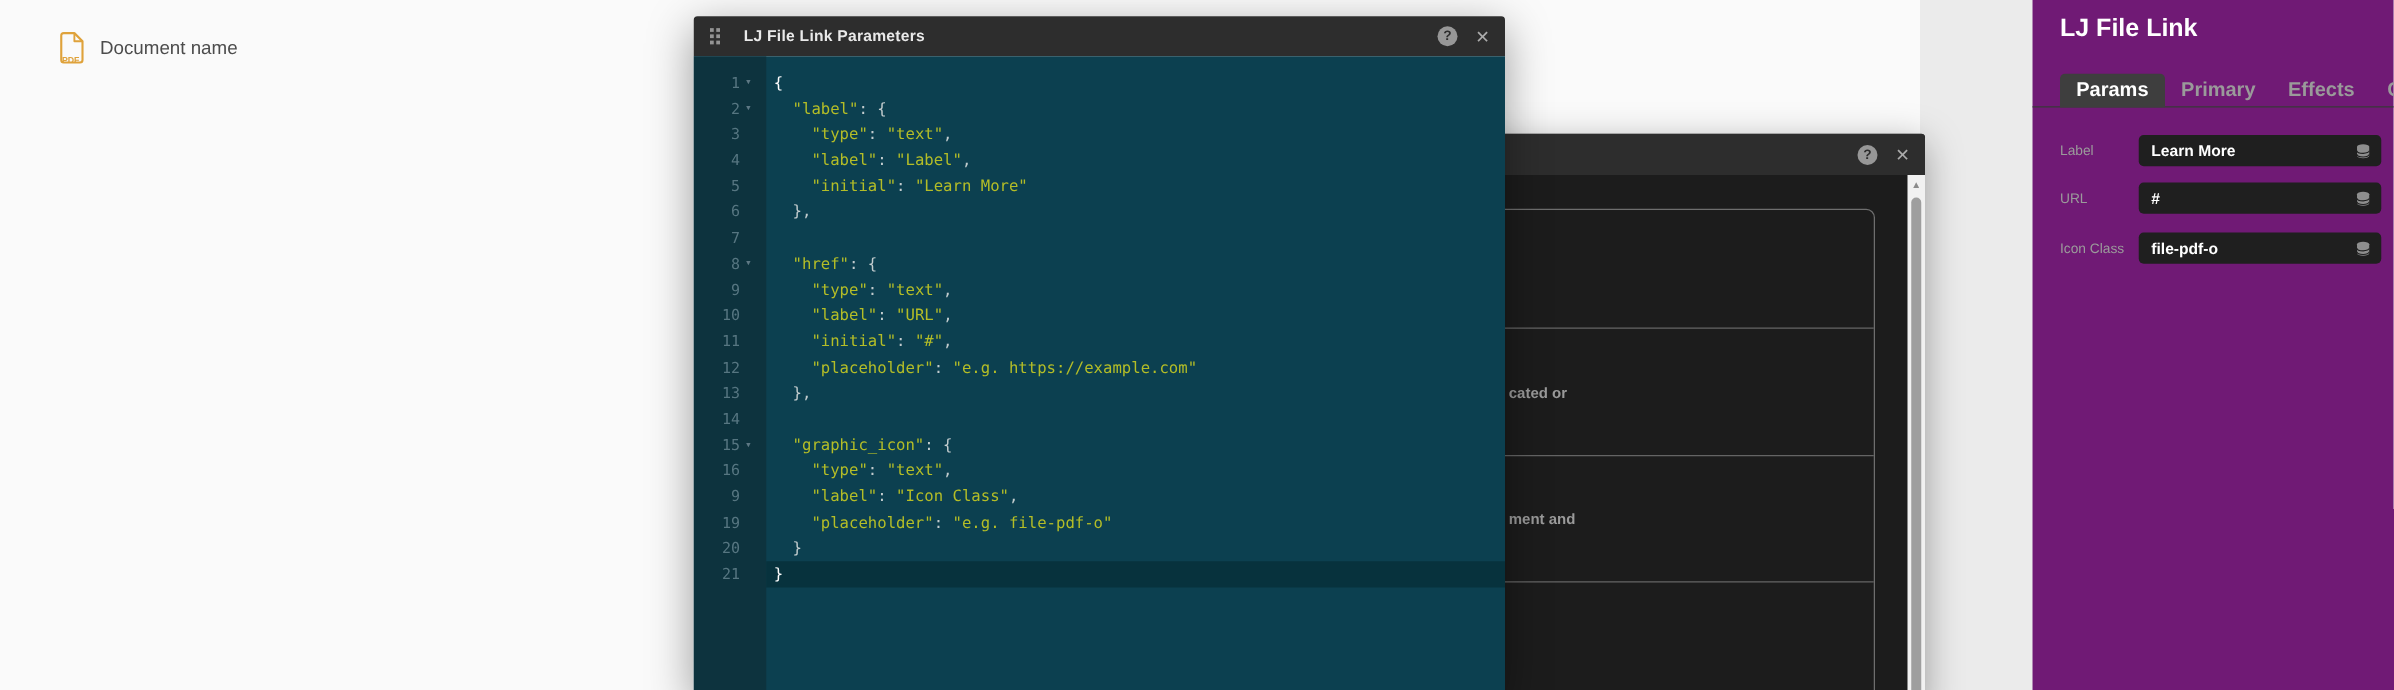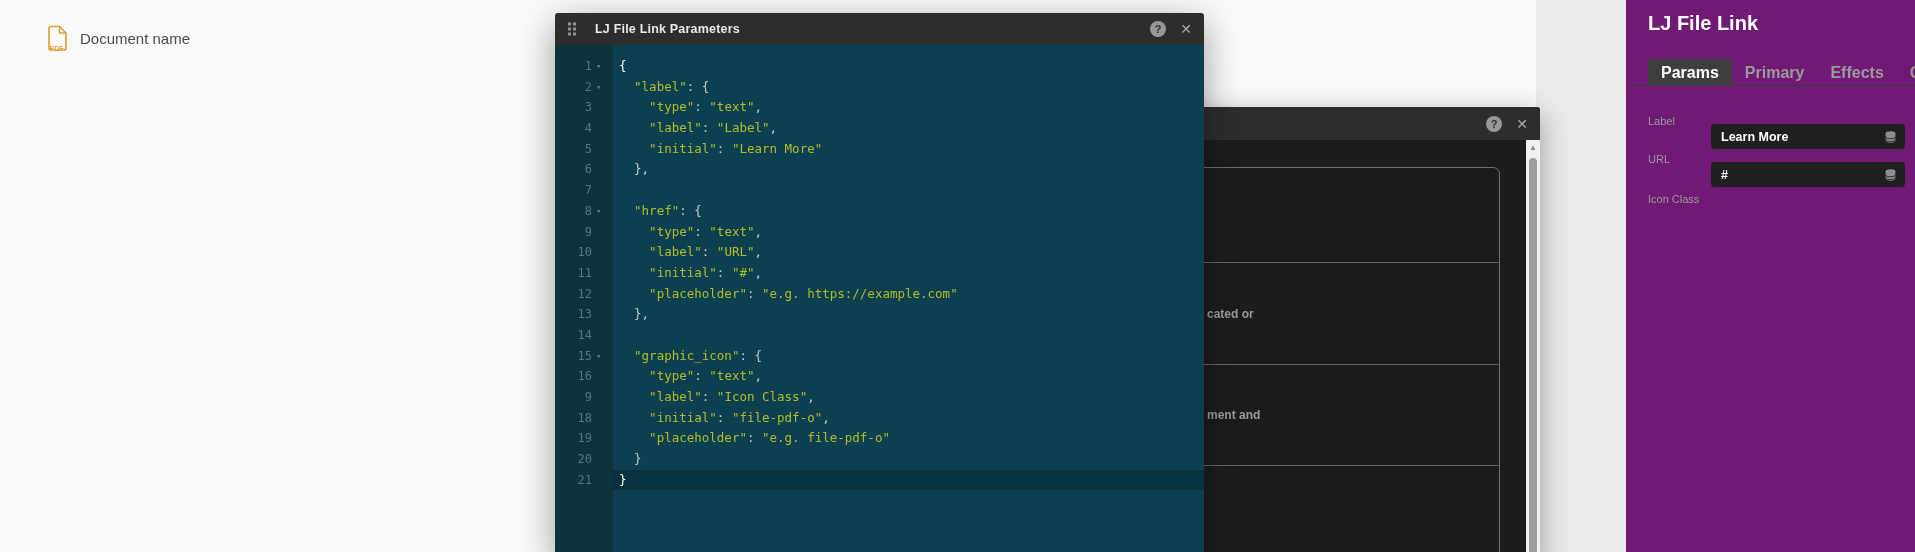--- a/index.html
+++ b/index.html
@@ -58,21 +58,21 @@
   
   .sidebar { position:absolute; left:1626px; top:0; width:289px; height:552px; background:#701a75; z-index:4; }
   .sb-title { color:#ffffff; font-size:20px; font-weight:bold; padding:12px 0 0 22px; }
   .sb-tabs { position:absolute; left:0; top:59px; width:100%; height:27px; display:flex; padding-left:22px;
              border-bottom:1px solid #383838; }
   .sb-tab { height:27px; line-height:27px; padding:0 13px; font-size:16px; font-weight:600; color:#9a9a9a;
             cursor:pointer; border-radius:4px 4px 0 0; }
   .sb-tab.active { background:#3e3e3e; color:#ffffff; font-weight:bold; }
   .sb-field { position:absolute; left:0; width:100%; height:25px; }
   .sb-field .f-label { position:absolute; left:22px; top:50%; transform:translateY(-50%); font-size:11px; color:#9b9b9b;text-align:right; }
-  .sb-field .f-input { position:absolute; left:85px; top:16px; width:194px; height:25px; background:#1f1f1f; border-radius:4px;
+  .sb-field .f-input { position:absolute; left:85px; top:0; width:194px; height:25px; background:#1f1f1f; border-radius:4px;
                        display:flex; align-items:center; padding-left:10px; cursor:text; }
   .sb-field .f-value { color:#ffffff; font-size:12.5px; font-weight:bold; }
   .sb-field .f-icon { position:absolute; right:8px; top:50%; transform:translateY(-50%); cursor:pointer; line-height:0; }
   .sb-f1 { top:108px; } .sb-f2 { top:146px; } .sb-f3 { top:186px; }
 </style>
 </head>
 <body>
 
 <div class="right-strip"></div>
 
@@ -240,27 +240,20 @@
             <span class="fold"></span>
           </span>
           <span class="code-wrap"><span class="tk-y">    "type"</span><span class="tk-g">: </span><span class="tk-y">"text"</span><span class="tk-g">,</span></span>
         </div>
         <div class="cline">
           <span class="ln">
             <span class="num">9</span>
             <span class="fold"></span>
           </span>
           <span class="code-wrap"><span class="tk-y">    "label"</span><span class="tk-g">: </span><span class="tk-y">"Icon Class"</span><span class="tk-g">,</span></span>
-        </div>
-        <div class="cline">
-          <span class="ln">
-            <span class="num">18</span>
-            <span class="fold"></span>
-          </span>
-          <span class="code-wrap"><span class="tk-y">    "initial"</span><span class="tk-g">: </span><span class="tk-y">"file-pdf-o"</span><span class="tk-g">,</span></span>
         </div>
         <div class="cline">
           <span class="ln">
             <span class="num">19</span>
             <span class="fold"></span>
           </span>
           <span class="code-wrap"><span class="tk-y">    "placeholder"</span><span class="tk-g">: </span><span class="tk-y">"e.g. file-pdf-o"</span></span>
         </div>
         <div class="cline">
           <span class="ln">
@@ -312,14 +305,24 @@
             <ellipse cx="8" cy="3.6" rx="6" ry="2.6" fill="#8e8e8e"></ellipse>
             <path d="M2 3.6 v8.8 a6 2.6 0 0 0 12 0 v-8.8" fill="#8e8e8e"></path>
             <path d="M2 7.5 a6 2.6 0 0 0 12 0 M2 11 a6 2.6 0 0 0 12 0" stroke="#1f1f1f" stroke-width="1.1" fill="none"></path>
           </svg>
       </span>
     </div>
   </div>
 
   <div class="sb-field sb-f3">
     <span class="f-label">Icon Class</span>
+    <div class="f-input">
+      <span class="f-value">file-pdf-o</span>
+      <span class="f-icon">
+        <svg width="13" height="13" viewBox="0 0 16 16">
+            <ellipse cx="8" cy="3.6" rx="6" ry="2.6" fill="#8e8e8e"></ellipse>
+            <path d="M2 3.6 v8.8 a6 2.6 0 0 0 12 0 v-8.8" fill="#8e8e8e"></path>
+            <path d="M2 7.5 a6 2.6 0 0 0 12 0 M2 11 a6 2.6 0 0 0 12 0" stroke="#1f1f1f" stroke-width="1.1" fill="none"></path>
+          </svg>
+      </span>
+    </div>
   </div>
 </div>
 
 </body></html>

